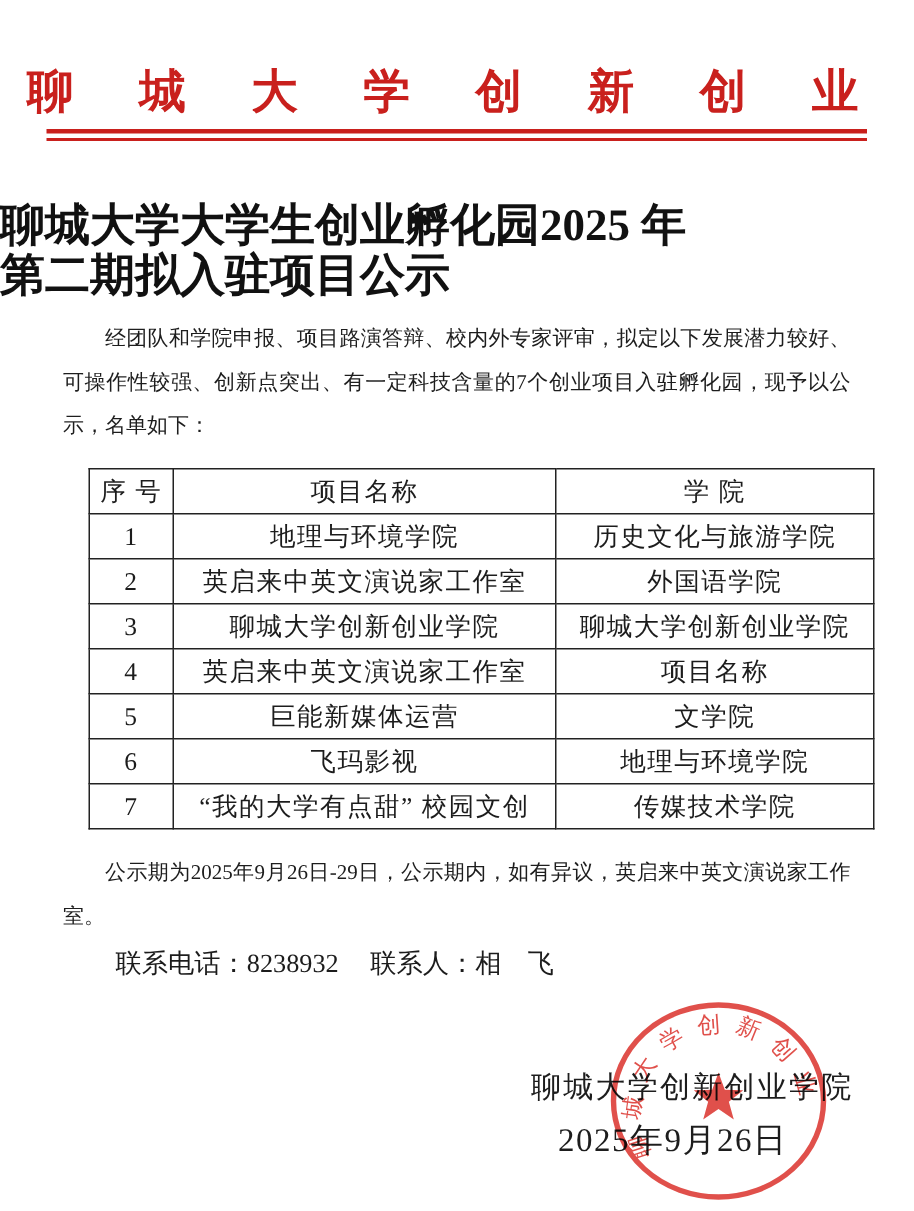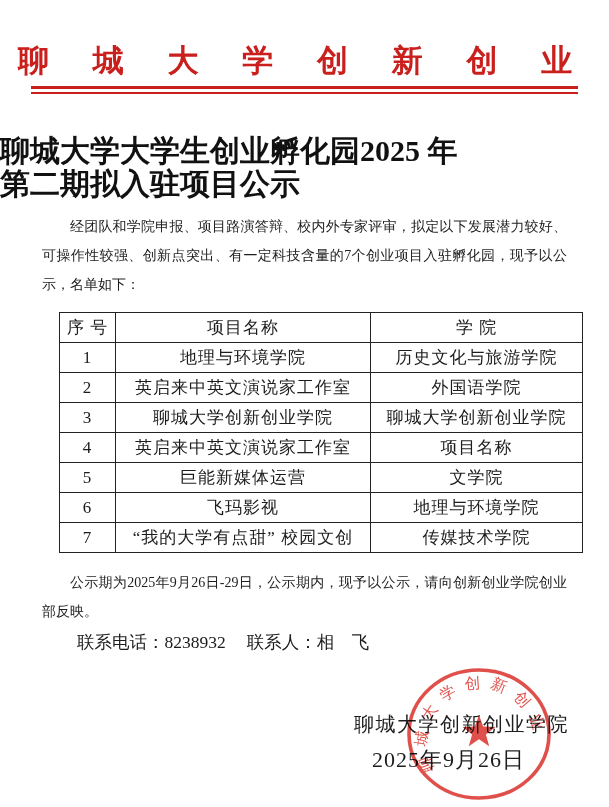--- a/index.html
+++ b/index.html
@@ -191,21 +191,21 @@
           </tr>
           <tr>
             <td>7</td>
             <td>“我的大学有点甜” 校园文创</td>
             <td>传媒技术学院</td>
           </tr>
         </tbody>
     </table>
   </div>
 
-  <p class="body-text notice-text">公示期为2025年9月26日-29日，公示期内，现予以公示，请向创新创业学院创业部反映。</p>
+  <p class="body-text notice-text">公示期为2025年9月26日-29日，公示期内，如有异议，英启来中英文演说家工作室。</p>
 
   <p class="contact-line">
     <span>联系电话：8238932</span><span class="contact-person">联系人：相　飞</span>
   </p>
 
   <div class="sig-org">聊城大学创新创业学院</div>
   <div class="sig-date">2025年9月26日</div>
 
   <div class="seal">
     <svg viewBox="0 0 150 138">

